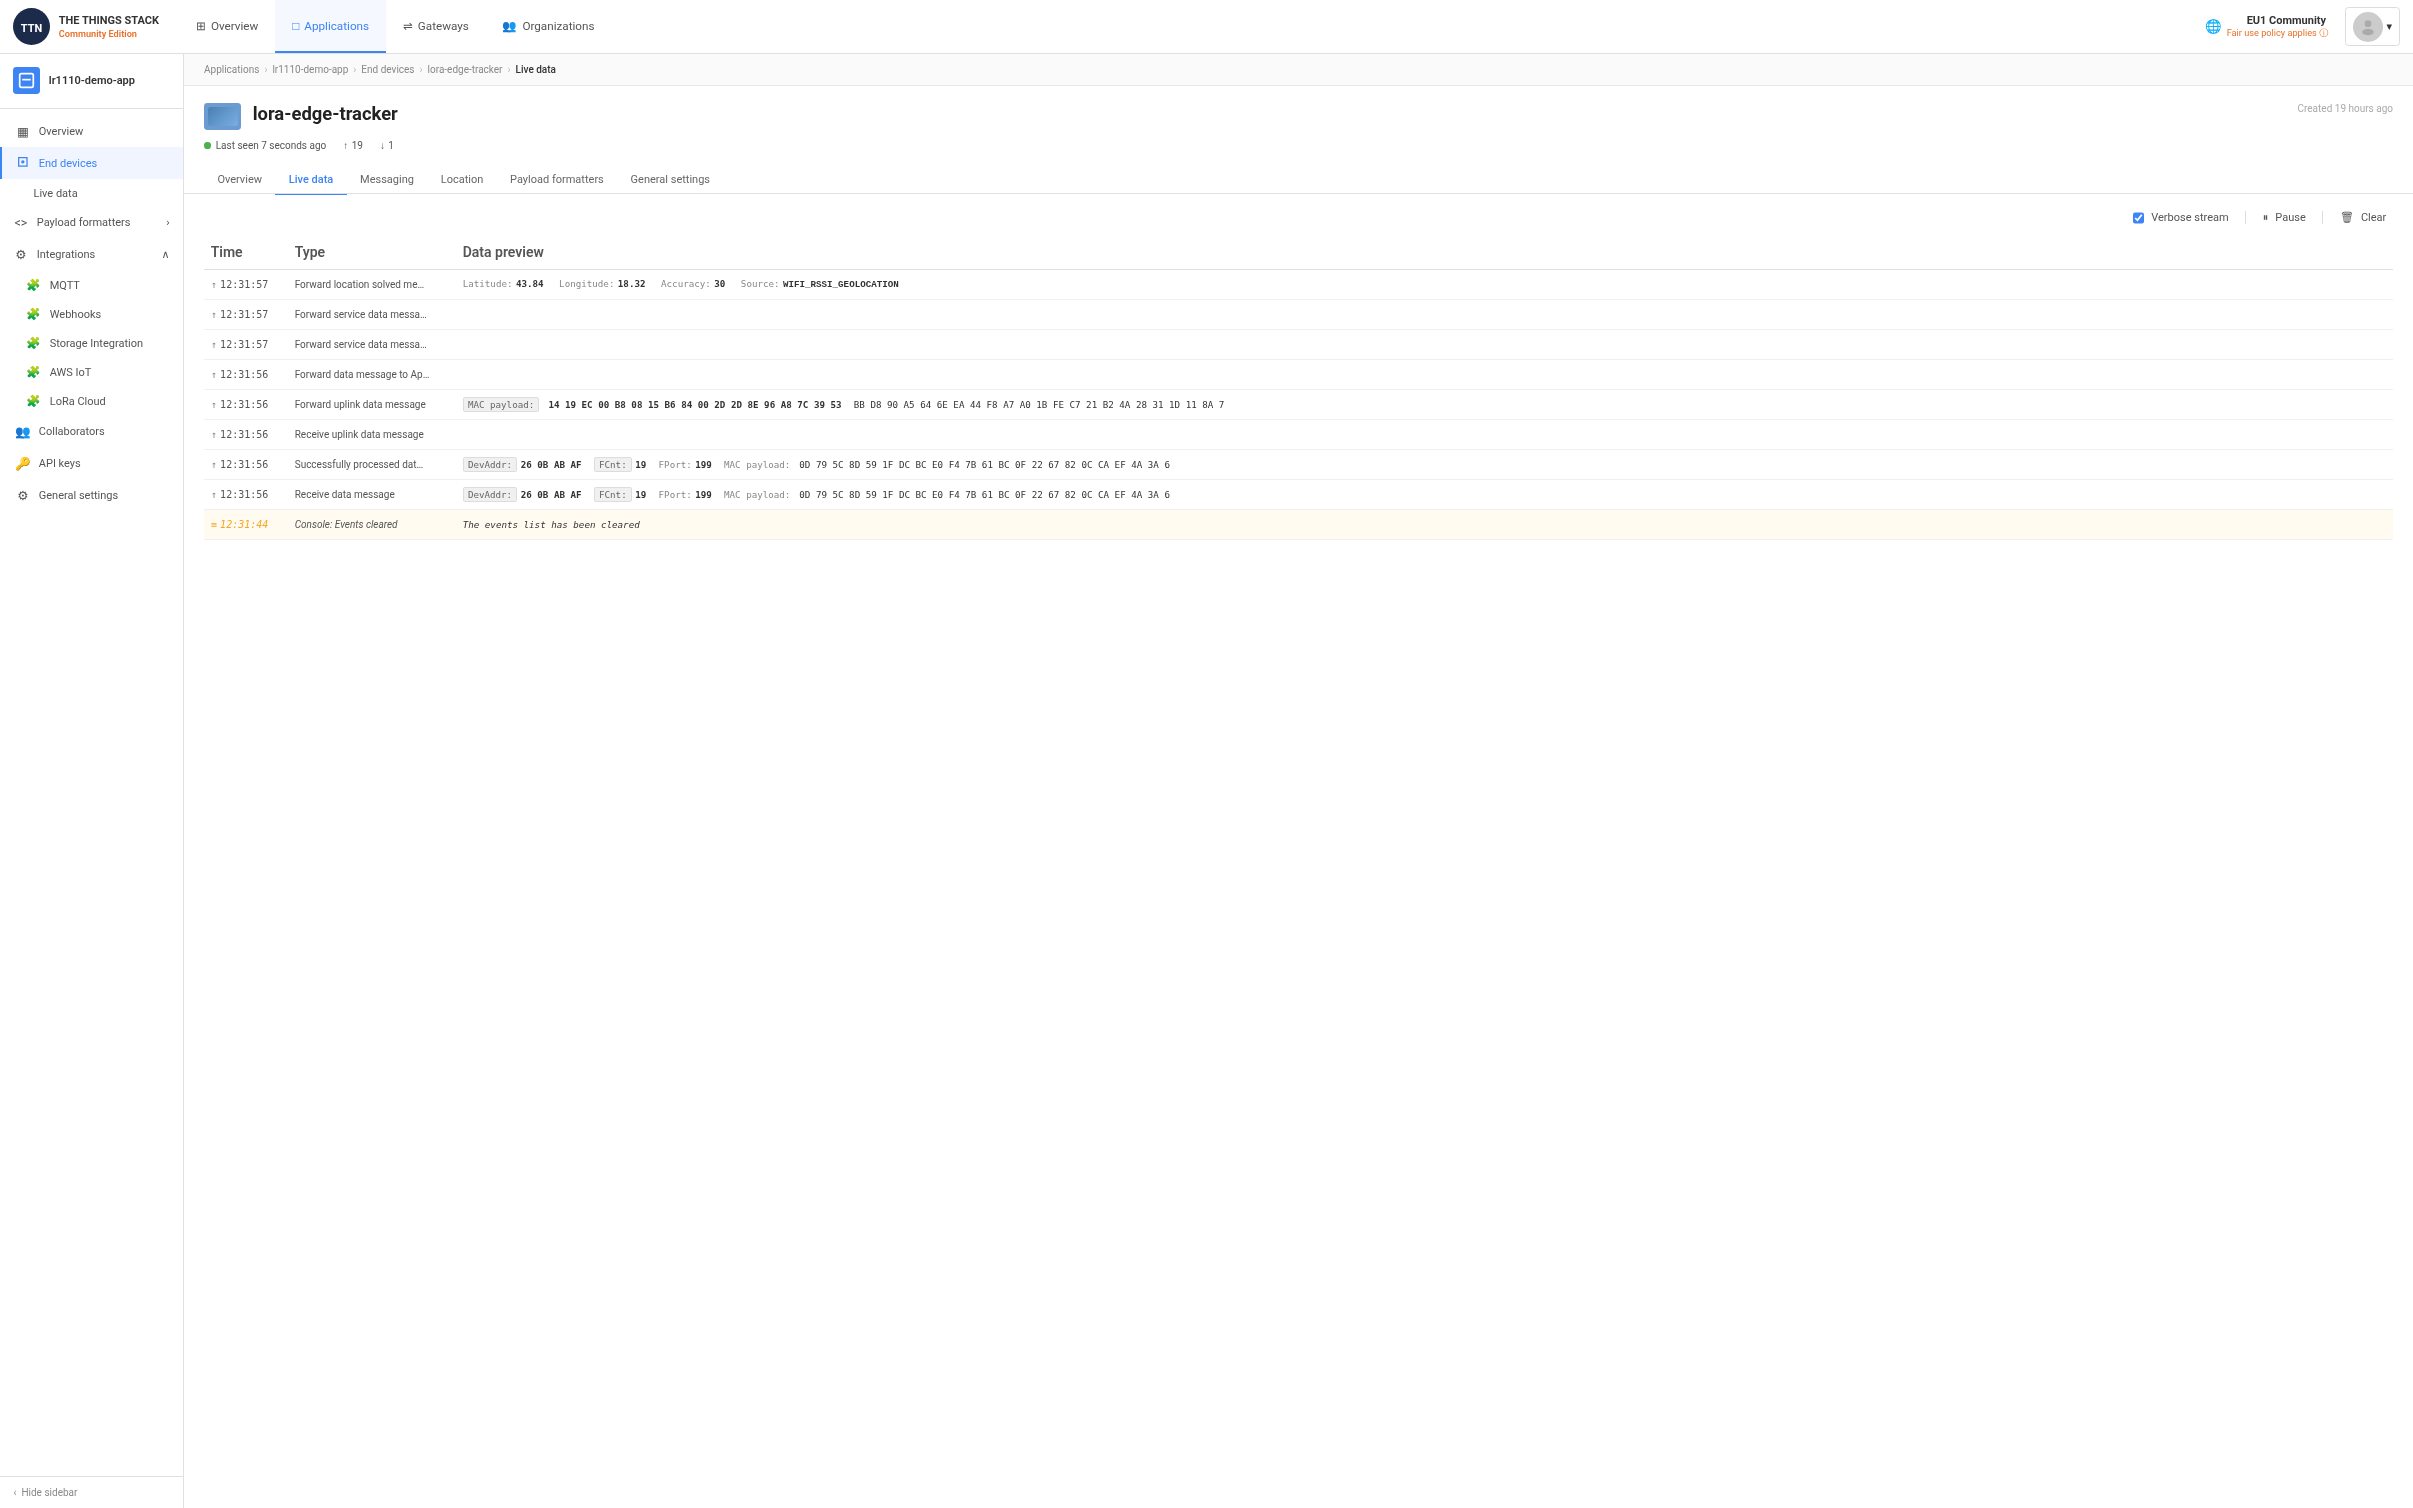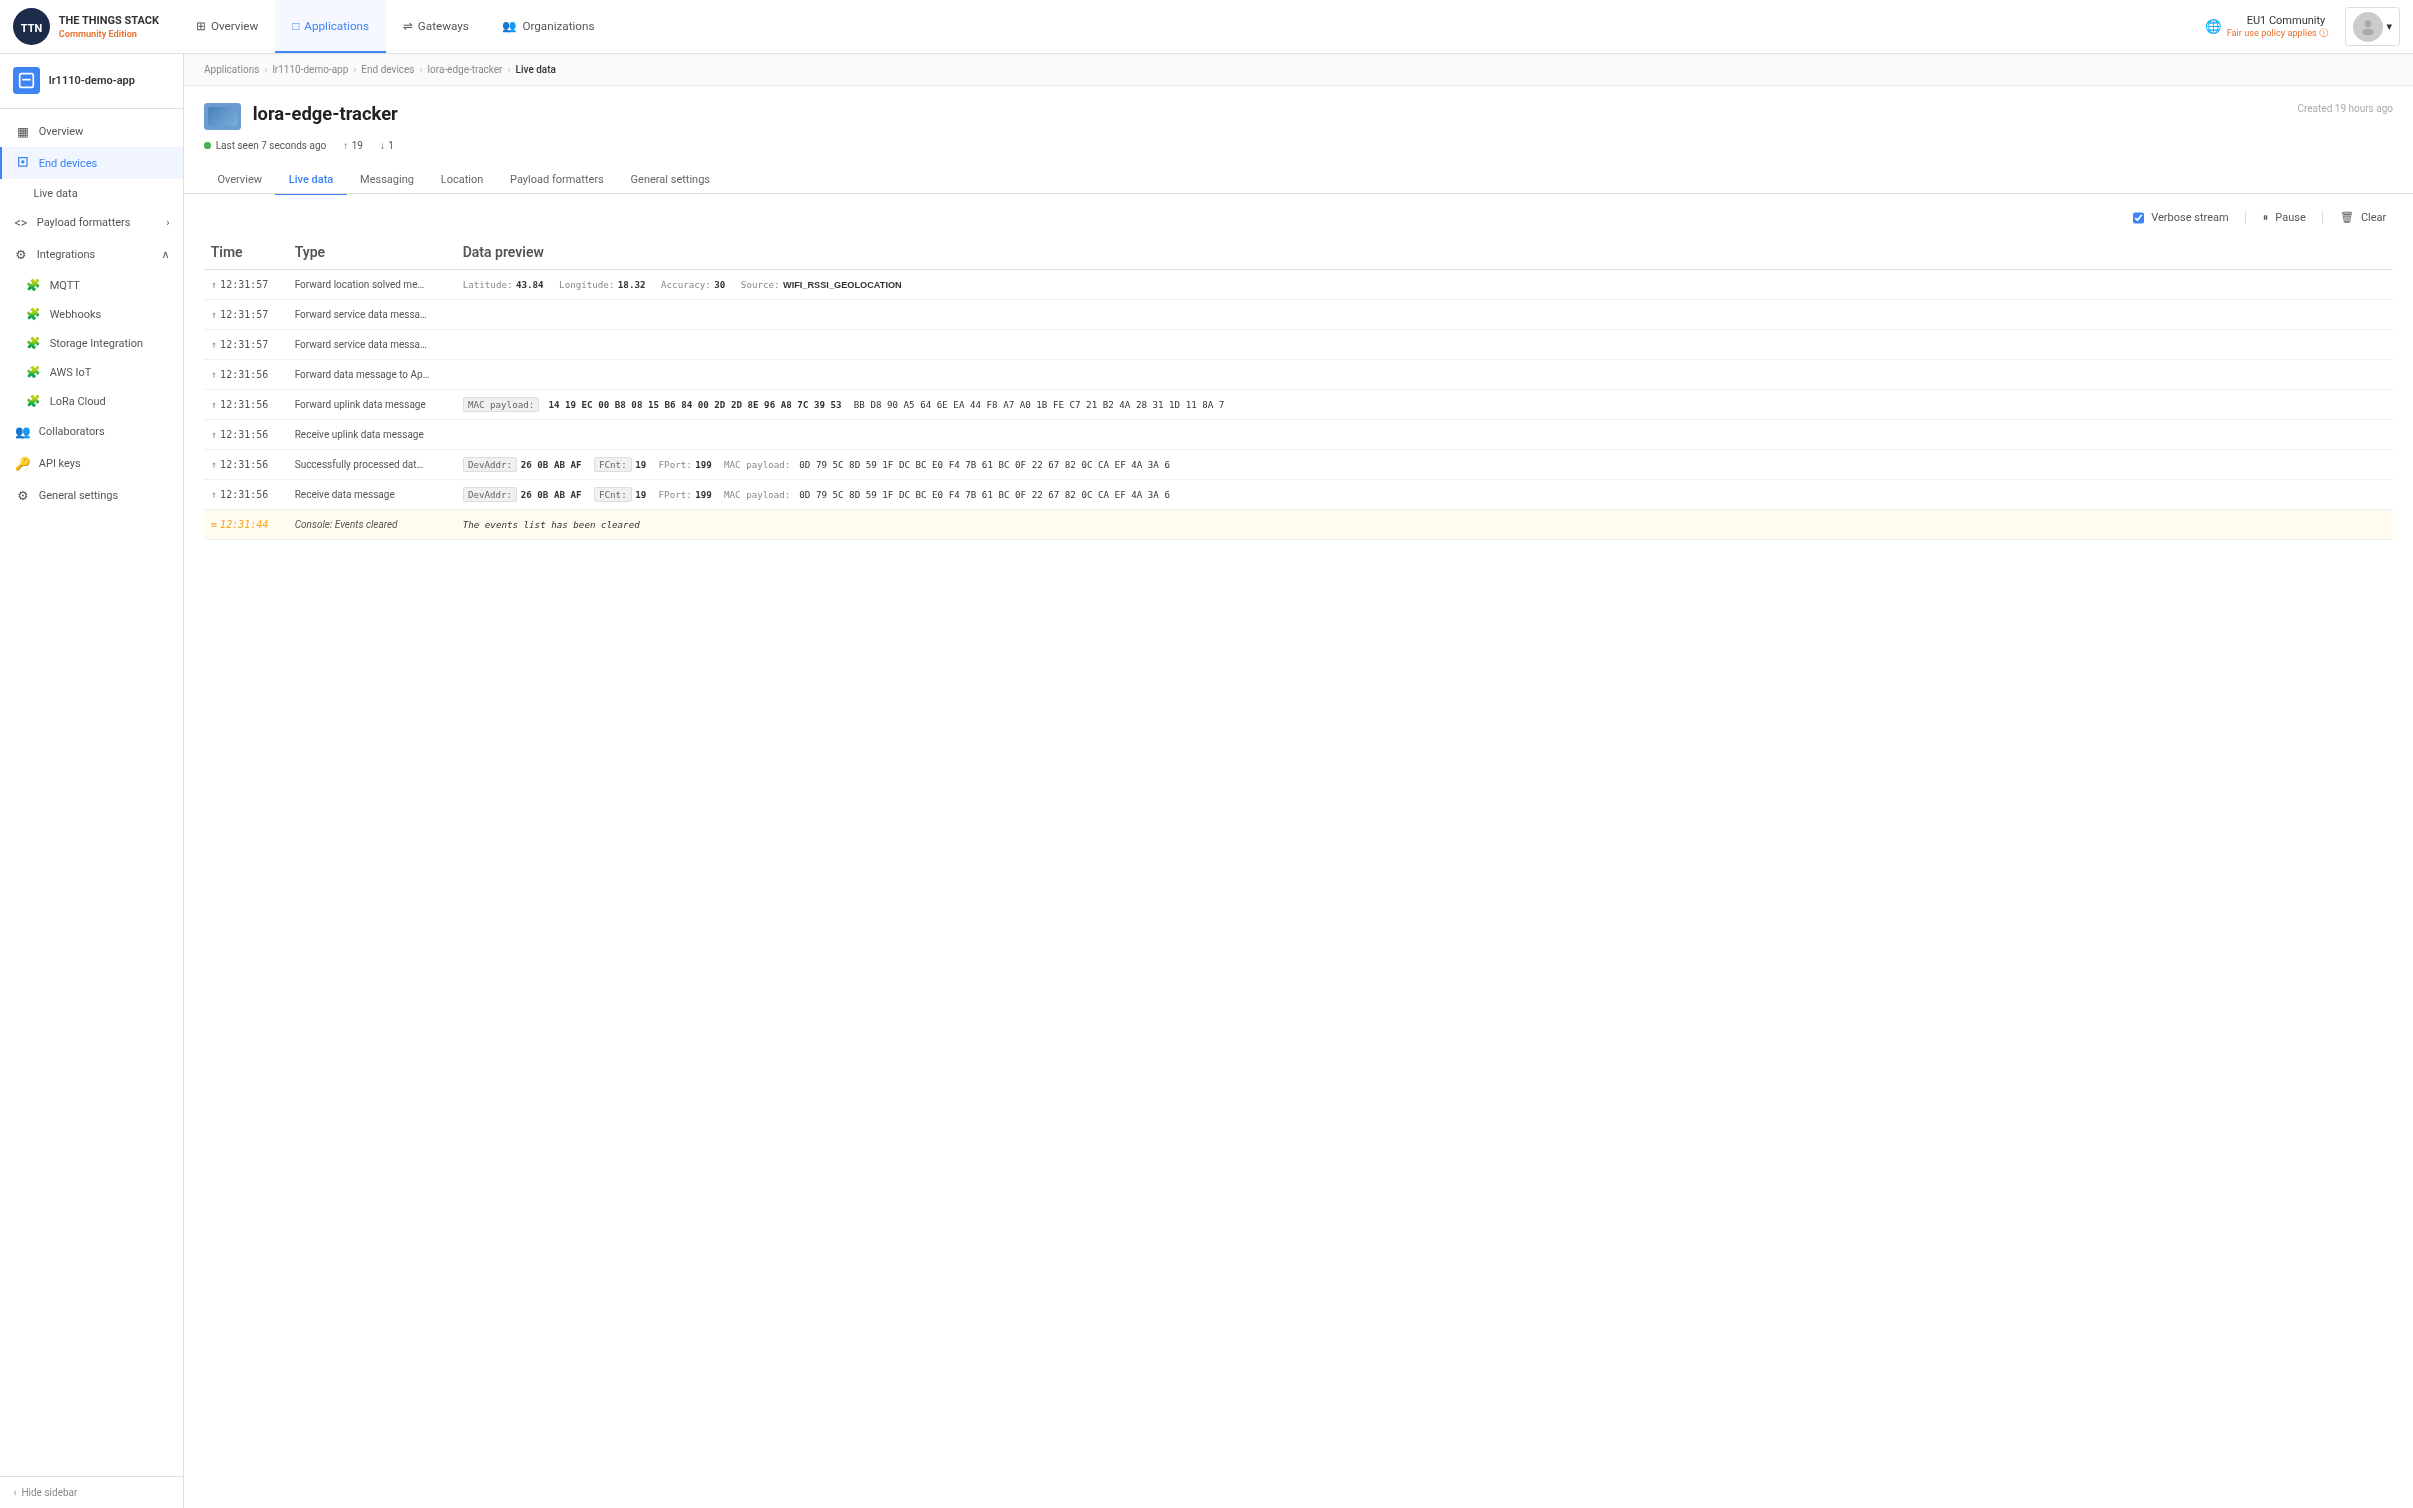--- a/index.html
+++ b/index.html
@@ -16,21 +16,21 @@
     .logo-stack-subtitle { font-size: 9.2px; font-weight: 600; color: #e8702a; }
     .top-nav-items { display: flex; align-items: stretch; height: 100%; }
     .top-nav-item {
       display: flex; align-items: center; gap: 5px; padding: 0 17px;
       font-size: 11.7px; color: #555; cursor: pointer; border-bottom: 2.5px solid transparent;
       text-decoration: none;
     }
     .top-nav-item.active { color: #3d84f5; border-bottom: 2.5px solid #3d84f5; background: #f5f8ff; }
     .top-nav-right { margin-left: auto; display: flex; align-items: center; gap: 17px; }
     .region-info { display: flex; align-items: center; gap: 5px; }
-    .region-name { font-size: 11px; font-weight: 400; color: #333; padding-left: 20px; }
+    .region-name { font-size: 11px; font-weight: 700; color: #333; padding-left: 20px; }
     .fair-use { font-size: 9.2px; color: #e8702a; display: block; }
     .globe-icon { color: #555; font-size: 13.4px; }
     .user-avatar { width: 30px; height: 30px; border-radius: 50%; background: #ccc; display: flex; align-items: center; justify-content: center; color: #666; font-size: 15px; }
     .user-dropdown { display: flex; align-items: center; gap: 3.4px; cursor: pointer; padding: 3.4px 6.7px; border: 0.8px solid #ddd; border-radius: 3.4px; }
 
     
     .main-layout { display: flex; flex: 1; overflow: hidden; }
 
     
     .sidebar {
@@ -100,21 +100,21 @@
     .table-cell { padding: 5px 6.7px; color: #444; }
     .table-cell.time { font-family: monospace; font-size: 10px; color: #555; }
     .table-cell.type { color: #555; }
     .table-cell.data { font-family: monospace; font-size: 9.2px; color: #333; overflow: hidden; text-overflow: ellipsis; white-space: nowrap; }
     .up-arrow { color: #888; margin-right: 3.4px; }
     .warn-icon { color: #f5a623; margin-right: 3.4px; }
     .data-label { display: inline-block; background: #f0f0f0; border: 0.8px solid #ddd; border-radius: 1.7px; padding: 0.8px 4.2px; font-family: monospace; font-size: 9.2px; color: #666; margin-right: 3.4px; }
     .data-value { font-family: monospace; font-size: 9.2px; color: #333; font-weight: 600; margin-right: 6.7px; }
     .coord-label { color: #888; font-size: 9.2px; margin-right: 3.4px; }
     .coord-value { font-weight: 600; font-size: 9.2px; margin-right: 10px; }
-    .source-value { font-family: Liberation Sans, sans-serif; font-size: 9.2px; font-weight: 600; }
+    .source-value { font-family: Liberation Mono, monospace; font-size: 9.2px; font-weight: 600; }
 
     
     .puzzle-icon { display: inline-block; font-size: 11.7px; }
 
     
     .data-table::-webkit-scrollbar { width: 5px; }
     .data-table::-webkit-scrollbar-track { background: #f5f5f5; }
     .data-table::-webkit-scrollbar-thumb { background: #ccc; border-radius: 2.5px; }
   </style>
 </head>

